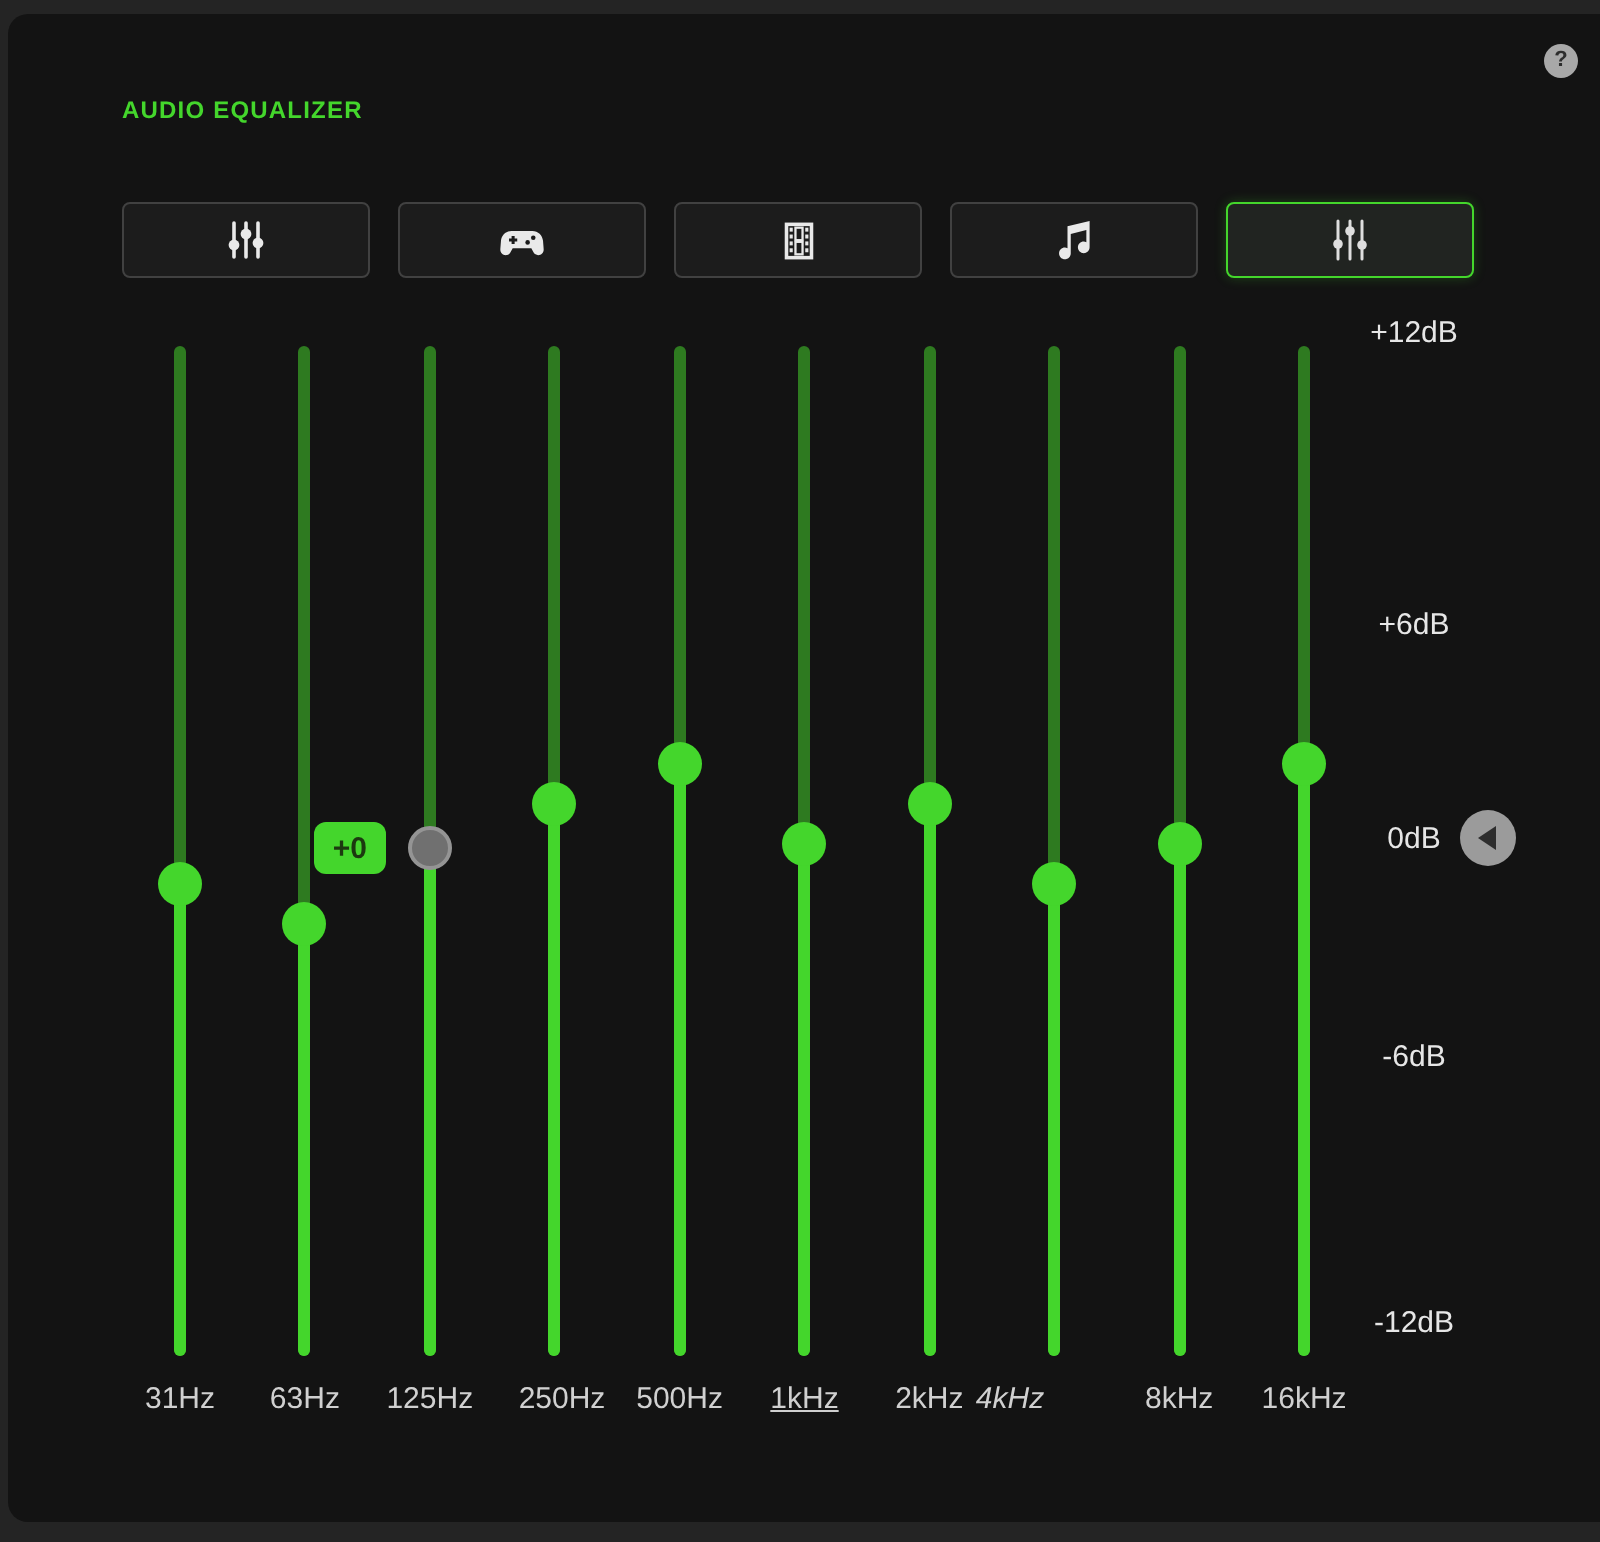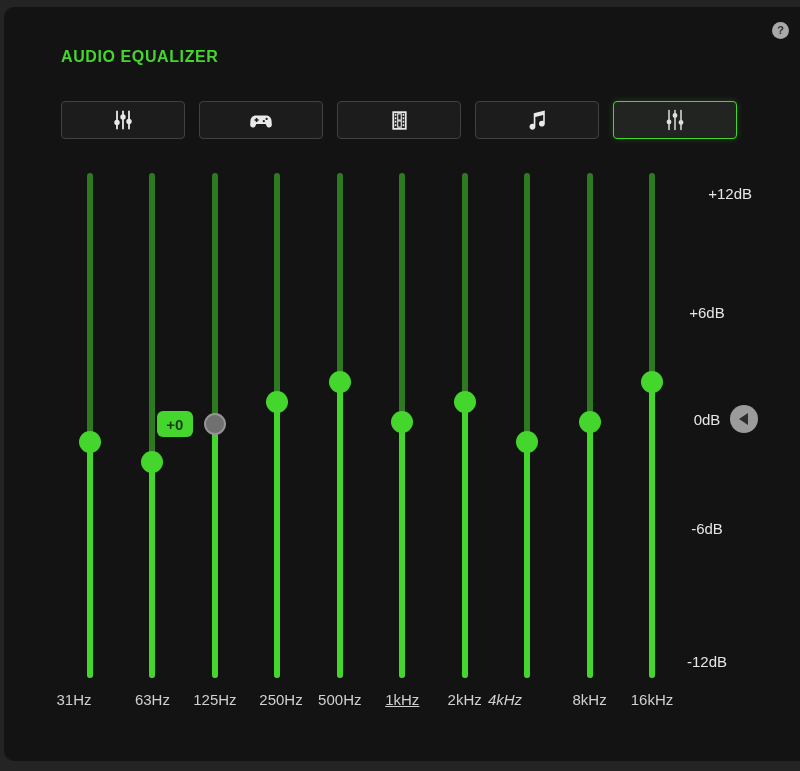--- a/index.html
+++ b/index.html
@@ -8,21 +8,21 @@
     background:#242424;
     font-family:"Liberation Sans","DejaVu Sans",sans-serif;
     -webkit-font-smoothing:antialiased;
   }
   .panel{
     position:absolute;left:4px;top:7px;right:0;bottom:10px;
     background:#131313;border-radius:10px 0 0 10px;
   }
   .title{
     position:absolute;left:61px;top:48px;margin:0;
-    font-size:16px;font-weight:600;letter-spacing:.6px;
+    font-size:12px;font-weight:600;letter-spacing:.6px;
     color:var(--accent);
   }
   .help{
     position:absolute;left:772px;top:22px;width:17px;height:17px;
     border:none;border-radius:50%;background:#a8a8a8;color:#2d2d2d;
     font-size:11px;font-weight:700;line-height:17px;text-align:center;
     padding:0;cursor:pointer;font-family:inherit;
   }
   .preset{
     position:absolute;top:101px;width:124px;height:38px;
@@ -154,21 +154,21 @@
           </g>
         </svg>
       </span>
     </button>
   </div>
 
 <div id="sliders">
     <div class="track" style="left: 87px; top: 173px; height: 505px;"></div>
     <div class="track-fill" style="left: 87px; top: 442px; height: 236px;"></div>
     <div class="thumb green" style="left: 79px; top: 431px;"></div>
-    <div class="freq" style="left: 74px;">31Hz</div>
+    <div class="freq" style="left: 90px;">31Hz</div>
     <div class="track" style="left: 149.45px; top: 173px; height: 505px;"></div>
     <div class="track-fill" style="left: 149.45px; top: 462px; height: 216px;"></div>
     <div class="thumb green" style="left: 141.45px; top: 451px;"></div>
     <div class="freq" style="left: 152.45px;">63Hz</div>
     <div class="track" style="left: 211.9px; top: 173px; height: 505px;"></div>
     <div class="track-fill" style="left: 211.9px; top: 424px; height: 254px;"></div>
     <div class="thumb gray" style="left: 203.9px; top: 413px;"></div>
     <div class="freq" style="left: 214.9px;">125Hz</div>
     <div class="tooltip" style="left: 156.9px; top: 411px;">+0</div>
     <div class="track" style="left: 274.35px; top: 173px; height: 505px;"></div>
@@ -195,21 +195,21 @@
     <div class="track-fill" style="left: 586.6px; top: 422px; height: 256px;"></div>
     <div class="thumb green" style="left: 578.6px; top: 411px;"></div>
     <div class="freq" style="left: 589.6px;">8kHz</div>
     <div class="track" style="left: 649.05px; top: 173px; height: 505px;"></div>
     <div class="track-fill" style="left: 649.05px; top: 382px; height: 296px;"></div>
     <div class="thumb green" style="left: 641.05px; top: 371px;"></div>
     <div class="freq" style="left: 652.05px;">16kHz</div>
   </div>
 
 <div id="dbscale">
-    <div class="dblabel" style="top: 185px; text-align: right;">+12dB</div>
+    <div class="dblabel" style="top: 158px;">+12dB</div>
     <div class="dblabel" style="top: 304px;">+6dB</div>
     <div class="dblabel" style="top: 411px;">0dB</div>
     <div class="dblabel" style="top: 520px;">-6dB</div>
     <div class="dblabel" style="top: 653px;">-12dB</div>
   </div>
 
 <button class="collapse">
   <span class="tri"></span>
 </button>
 

